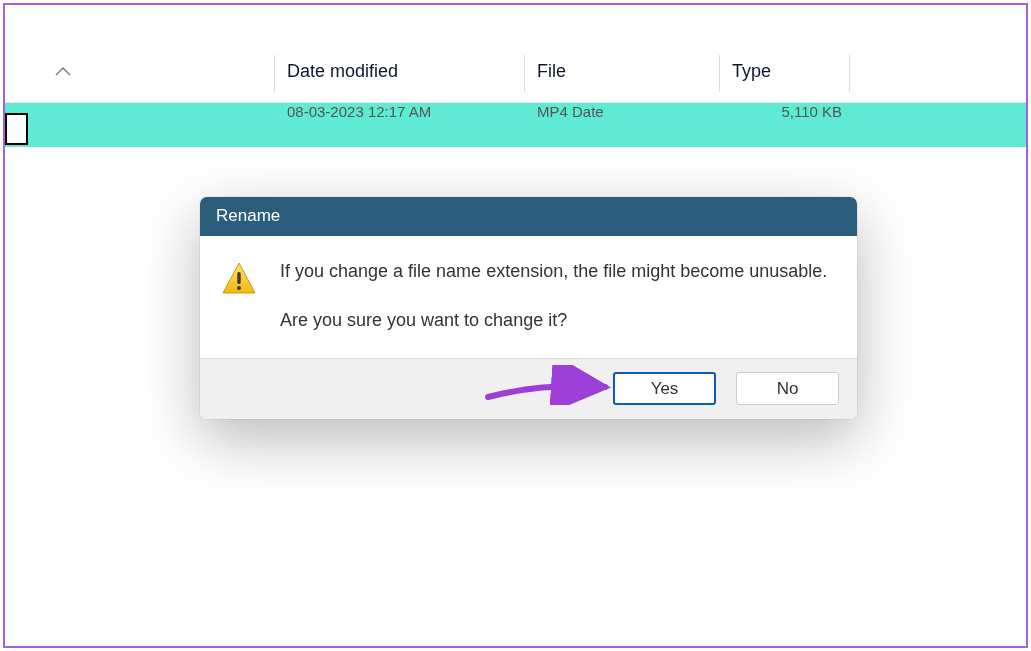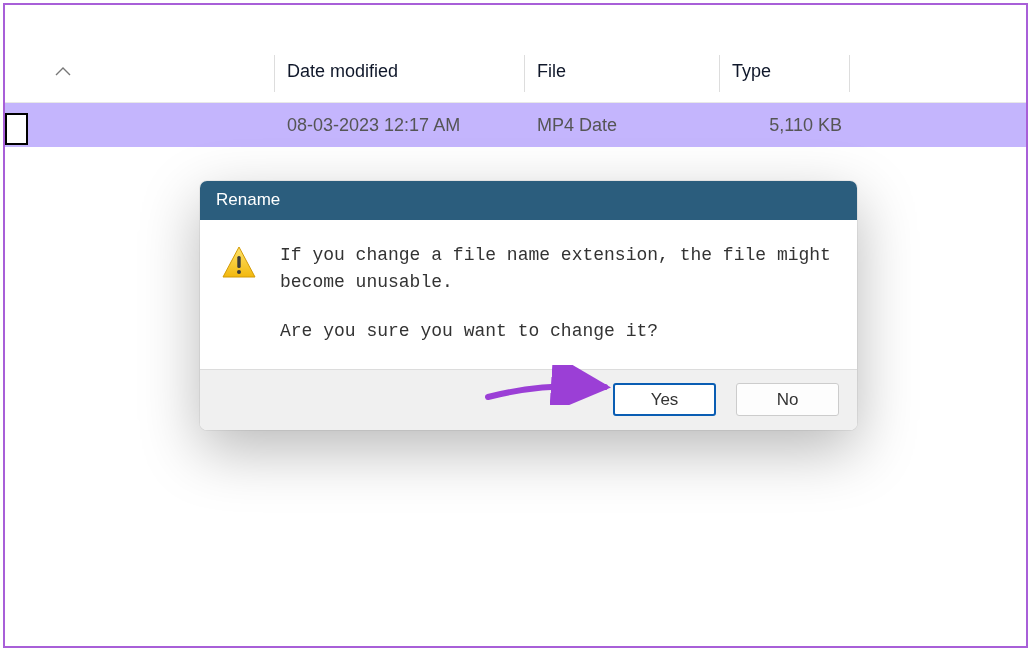--- a/index.html
+++ b/index.html
@@ -58,23 +58,23 @@
       position: relative;
     }
     .col-size {
       width: 130px;
       padding: 16px 0 0 12px;
       position: relative;
     }
     .file-row {
       display: flex;
       height: 44px;
-      background: #c4b5fd;
-      align-items: center;
-      font-size: 18px;
+      background: #5eead4;
+      align-items: flex-start;
+      font-size: 15px;
       color: #555;
     }
     .file-row .cell-name {
       width: 270px;
     }
     .file-row .cell-date {
       width: 250px;
       padding-left: 12px;
     }
     .file-row .cell-type {
@@ -91,21 +91,21 @@
       left: 0px;
       top: 108px;
       width: 23px;
       height: 32px;
       background: #fff;
       border: 2px solid #000;
     }
     .dialog {
       position: absolute;
       left: 195px;
-      top: 176px;
+      top: 192px;
       width: 657px;
       background: #fff;
       border-radius: 7px;
       box-shadow: 0 20px 60px rgba(0,0,0,0.28), 0 0 0 1px rgba(0,0,0,0.05);
       overflow: hidden;
     }
     .dialog-title {
       background: #2b5d7d;
       color: #fff;
       font-size: 17px;
@@ -119,21 +119,20 @@
     .warn-icon {
       flex-shrink: 0;
       width: 38px;
       height: 38px;
       margin-top: 2px;
     }
     .dialog-text {
       font-size: 18px;
       color: #333;
       line-height: 1.5;
-      font-family: Liberation Mono, monospace;
     }
     .dialog-text .line1 {
       margin-bottom: 22px;
     }
     .dialog-footer {
       background: #f0f0f0;
       border-top: 1px solid #dcdcdc;
       padding: 13px 18px 14px 18px;
       display: flex;
       justify-content: flex-end;

